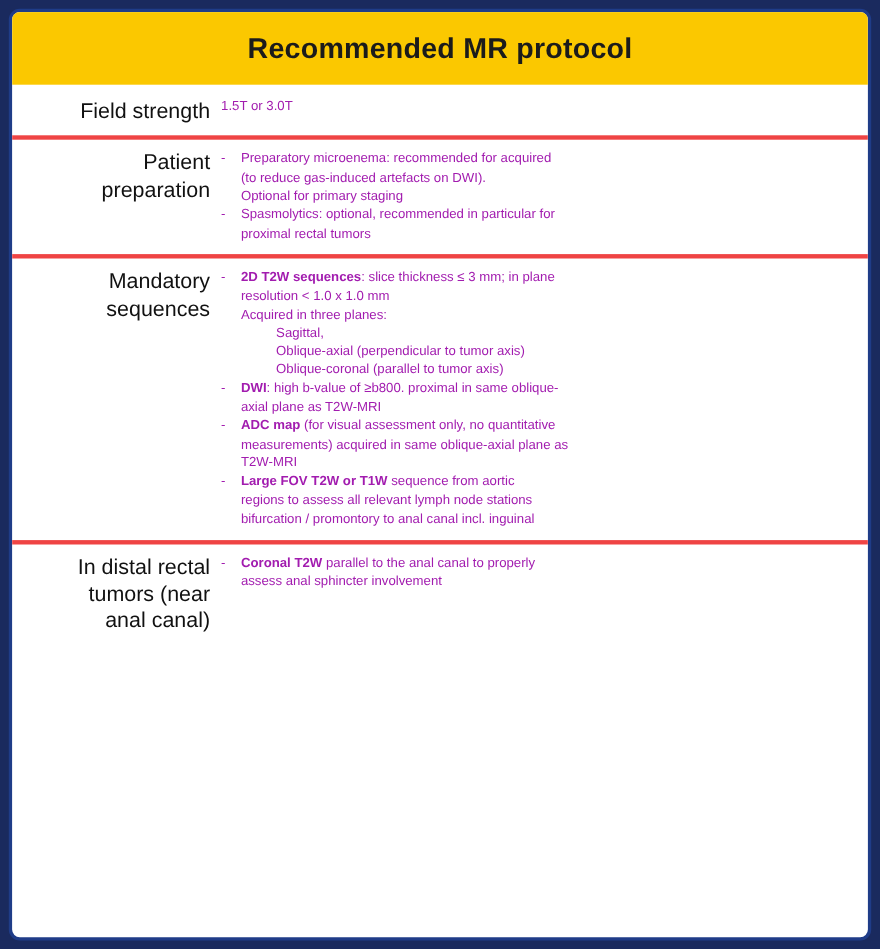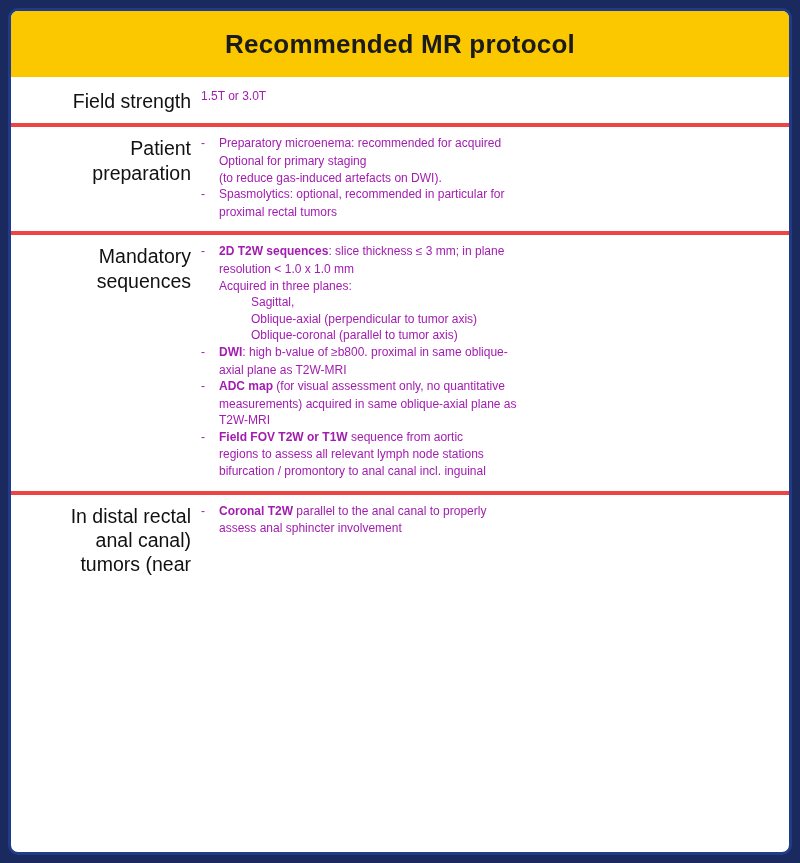--- a/index.html
+++ b/index.html
@@ -127,22 +127,22 @@
     <div class="row row-patient">
       <div class="row-label">
         <div>Patient</div>
         <div>preparation</div>
       </div>
       <div class="row-content">
         <div class="bullet">
           <span class="dash">-</span>
           <span class="btext"><b></b><span>Preparatory microenema: recommended for acquired</span></span>
         </div>
+        <div class="nobullet-indent">(to reduce gas-induced artefacts on DWI).</div>
         <div class="nobullet-indent">Optional for primary staging</div>
-        <div class="nobullet-indent">(to reduce gas-induced artefacts on DWI).</div>
         <div class="bullet">
           <span class="dash">-</span>
           <span class="btext"><b></b><span>Spasmolytics: optional, recommended in particular for</span></span>
         </div>
         <div class="nobullet-indent">proximal rectal tumors</div>
       </div>
     </div>
 
     <div class="row row-mandatory">
       <div class="row-label">
@@ -169,32 +169,32 @@
 
         <div class="bullet">
           <span class="dash">-</span>
           <span class="btext"><b>ADC map</b><span> (for visual assessment only, no quantitative</span></span>
         </div>
         <div class="nobullet-indent">measurements) acquired in same oblique-axial plane as</div>
         <div class="nobullet-indent">T2W-MRI</div>
 
         <div class="bullet">
           <span class="dash">-</span>
-          <span class="btext"><b>Field FOV T2W or T1W</b><span> sequence from aortic</span></span>
+          <span class="btext"><b>Large FOV T2W or T1W</b><span> sequence from aortic</span></span>
         </div>
         <div class="nobullet-indent">regions to assess all relevant lymph node stations</div>
         <div class="nobullet-indent">bifurcation / promontory to anal canal incl. inguinal</div>
       </div>
     </div>
 
     <div class="row row-distal">
       <div class="row-label">
         <div>In distal rectal</div>
+        <div>tumors (near</div>
         <div>anal canal)</div>
-        <div>tumors (near</div>
       </div>
       <div class="row-content">
         <div class="bullet">
           <span class="dash">-</span>
           <span class="btext"><b>Coronal T2W</b><span> parallel to the anal canal to properly</span></span>
         </div>
         <div class="nobullet-indent">assess anal sphincter involvement</div>
       </div>
     </div>
 

